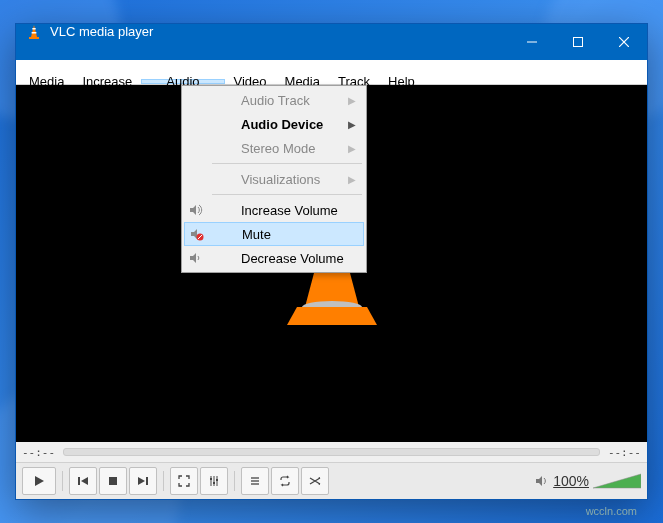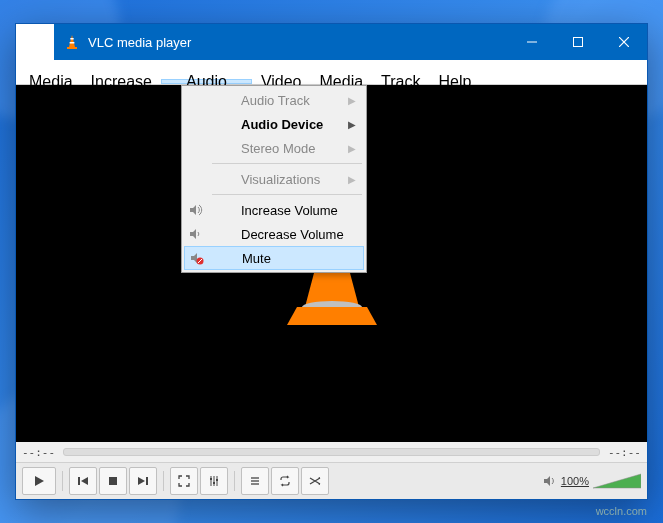--- a/index.html
+++ b/index.html
@@ -2,27 +2,27 @@
 <html><head>
 <meta charset="utf-8">
 <style>
 html,body{margin:0;padding:0;width:663px;height:523px;font-family:"Segoe UI",Arial,sans-serif;font-size:13px;overflow:hidden;}
 body{background:linear-gradient(135deg,#1a6dd9 0%,#3b8ff0 50%,#1a6dd9 100%);display:flex;align-items:center;justify-content:center;}
 .blob{position:absolute;border-radius:50%;background:rgba(100,170,255,0.35);filter:blur(6px);}
 .b1{width:180px;height:180px;top:-60px;left:-60px;}
 .b2{width:220px;height:220px;bottom:-80px;left:-40px;}
 .b3{width:160px;height:160px;top:-40px;right:-40px;}
 .window{width:631px;height:475px;background:#fff;border:1px solid #0a57b0;box-shadow:0 12px 40px rgba(0,0,0,0.4);display:flex;flex-direction:column;position:relative;}
-.titlebar{height:36px;background:#0067c0;color:#fff;display:flex;align-items:center;margin-left:38px;}
+.titlebar{height:36px;background:#0067c0;color:#fff;display:flex;}
 .titlebar .icon-cone{width:16px;height:16px;margin:0 8px 0 10px;}
 .titlebar .title{flex:1;font-size:13px;}
 .winbtns{display:flex;height:100%;}
 .winbtn{width:46px;display:flex;align-items:center;justify-content:center;color:#fff;}
 .menubar{height:24px;background:#fff;border-bottom:1px solid #d0d0d0;display:flex;align-items:stretch;padding:0 4px;}
-.menuitem{padding:0 9px;display:flex;align-items:center;color:#000;font-size:16px;margin-top:19px;}
+.menuitem{padding:0 9px;display:flex;align-items:center;color:#000;font-size:13px;margin-top:19px;}
 .menuitem.open{background:#cce8ff;border:1px solid #99d1ff;padding:0 24px;}
 .video{flex:1;background:#000;position:relative;display:flex;align-items:center;justify-content:center;}
 .bigcone{width:110px;height:130px;}
 .dropdown{position:absolute;top:61px;left:165px;width:180px;background:#f0f0f0;border:1px solid #a0a0a0;box-shadow:3px 3px 6px rgba(0,0,0,0.25);padding:2px;}
 .dd-item{height:24px;display:flex;align-items:center;color:#000;position:relative;}
 .dd-item.disabled{color:#888;}
 .dd-item.highlight{background:#cce8ff;border:1px solid #99d1ff;height:22px;}
 .dd-icon{width:24px;display:flex;justify-content:center;}
 .dd-label{flex:1;font-size:13px;margin-left:33px;}
 .dd-arrow{width:16px;font-size:10px;color:#555;}
@@ -30,23 +30,23 @@
 .dd-sep{height:1px;background:#d0d0d0;margin:3px 2px 3px 28px;}
 .seekbar{height:20px;display:flex;align-items:center;padding:0 6px;background:#f0f0f0;}
 .seekbar .time{font-size:11px;color:#444;font-family:monospace;}
 .seekbar .track{flex:1;height:6px;background:#ddd;border-radius:3px;margin:0 8px;border:1px solid #ccc;}
 .controls{height:36px;background:#eaeaea;border-top:1px solid #d0d0d0;display:flex;align-items:center;padding:0 6px;gap:2px;}
 .cbtn{width:26px;height:26px;border:1px solid #c0c0c0;background:#f7f7f7;border-radius:2px;display:flex;align-items:center;justify-content:center;color:#333;font-size:13px;}
 .cbtn.play{width:32px;}
 .csep{width:1px;height:20px;background:#c8c8c8;margin:0 4px;}
 .spacer{flex:1;}
 .volwrap{display:flex;align-items:center;gap:4px;}
-.volpct{font-size:11px;color:#333;text-decoration:underline;}
+.volpct{font-size:14px;color:#333;text-decoration:underline;}
 .voltri{width:48px;height:18px;}
-.wm{position:absolute;bottom:6px;right:16px;font-size:11px;color:#8aa;}
+.wm{position:absolute;bottom:6px;right:26px;font-size:11px;color:#8aa;}
 .bold{font-weight:700;}
 svg{display:block;}
 </style>
 </head>
 <body>
 
 <div class="blob b1"></div>
 <div class="blob b2"></div>
 <div class="blob b3"></div>
 
@@ -212,36 +212,36 @@
     <div class="dd-sep"></div>
     <div class="dd-item">
       <span class="dd-icon">
           <svg width="14" height="14">
             <polygon points="1,5 4,5 7,2 7,12 4,9 1,9" fill="#888"></polygon>
             <path d="M9 4a4 4 0 010 6M10 2a6 6 0 010 10" fill="none" stroke="#888" stroke-width="1"></path>
           </svg>
         </span>
       <span class="dd-label">Increase Volume</span>
     </div>
-    <div class="dd-item">
-      <span class="dd-icon">
-          <svg width="14" height="14">
-            <polygon points="1,5 4,5 7,2 7,12 4,9 1,9" fill="#888"></polygon>
-            <path d="M9 5a3 3 0 010 4" fill="none" stroke="#888" stroke-width="1"></path>
-          </svg>
-        </span>
-      <span class="dd-label">Decrease Volume</span>
-    </div>
     <div class="dd-item highlight">
       <span class="dd-icon">
           <svg width="14" height="14">
             <polygon points="1,5 4,5 7,2 7,12 4,9 1,9" fill="#888"></polygon>
             <circle cx="10" cy="10" r="3.5" fill="#e03030"></circle>
             <line x1="8" y1="12" x2="12" y2="8" stroke="#fff" stroke-width="1"></line>
           </svg>
         </span>
       <span class="dd-label">Mute</span>
     </div>
+    <div class="dd-item">
+      <span class="dd-icon">
+          <svg width="14" height="14">
+            <polygon points="1,5 4,5 7,2 7,12 4,9 1,9" fill="#888"></polygon>
+            <path d="M9 5a3 3 0 010 4" fill="none" stroke="#888" stroke-width="1"></path>
+          </svg>
+        </span>
+      <span class="dd-label">Decrease Volume</span>
+    </div>
   </div>
 
 </div>
 
 <div class="wm">wccln.com</div>
 
 </body></html>

